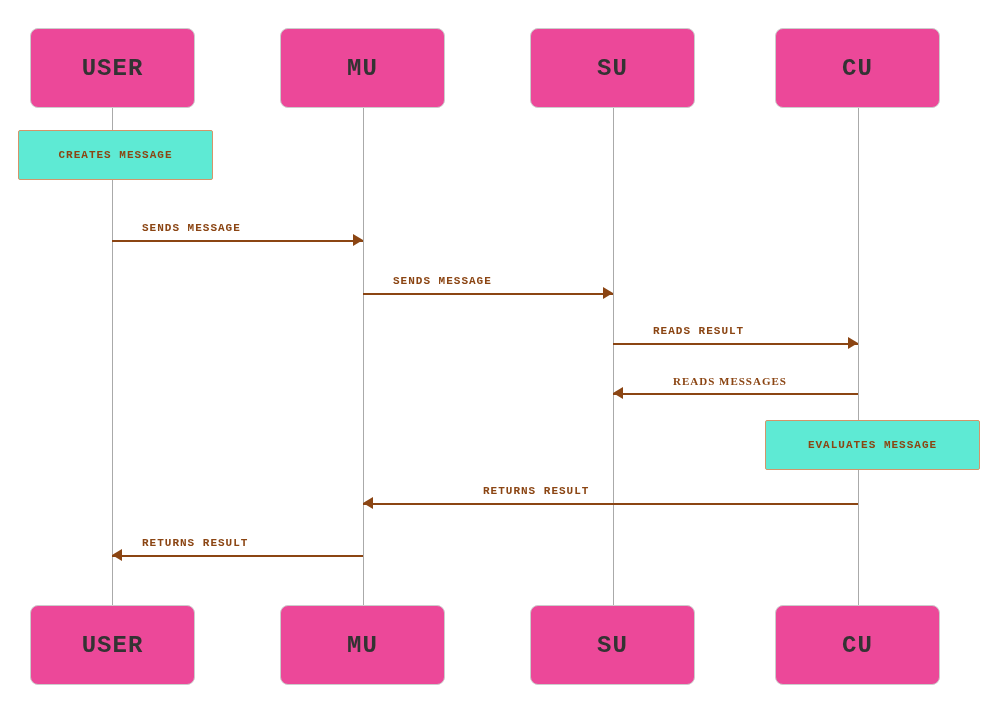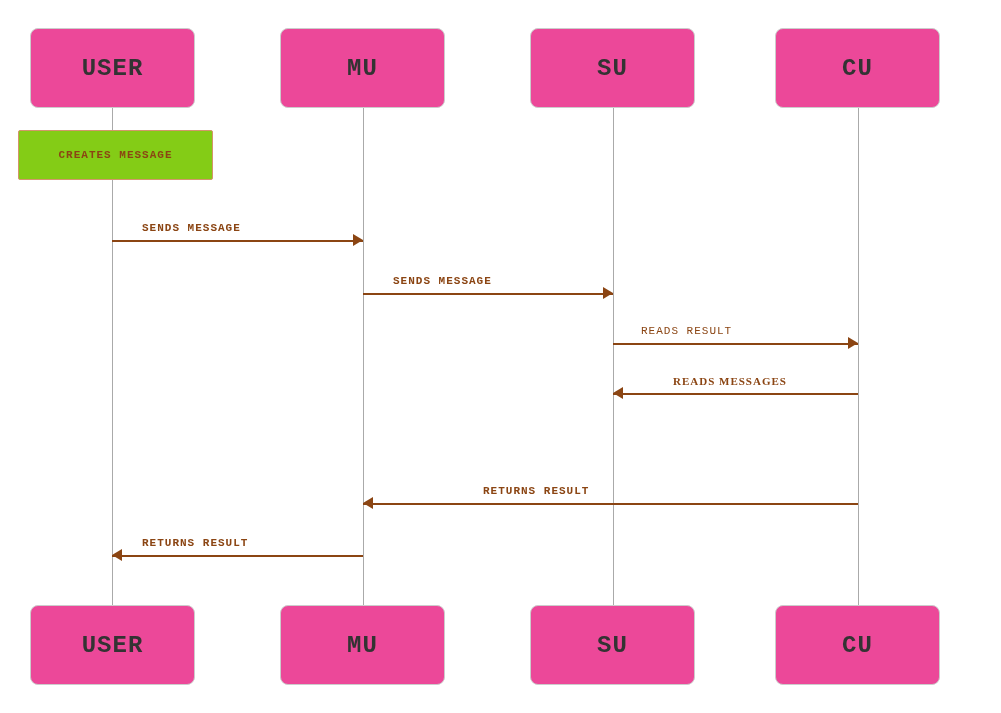--- a/index.html
+++ b/index.html
@@ -29,21 +29,21 @@
       justify-content: center;
       font-size: 24px;
       font-weight: 600;
       color: #333333;
       letter-spacing: 1px;
     }
 
     
     .note-box {
       position: absolute;
-      background: #84cc16;
+      background: #5eead4;
       border: 1px solid #d4956a;
       border-radius: 2px;
       display: flex;
       align-items: center;
       justify-content: center;
       font-size: 11px;
       font-weight: 700;
       color: #8b4513;
       letter-spacing: 1px;
       padding: 2px 10px;
@@ -83,37 +83,40 @@
     <span>SU</span>
   </div>
   <div class="actor-box" style="left:775px; top:605px; width:165px; height:80px;">
     <span>CU</span>
   </div>
 
   <div class="note-box" style="left:18px; top:130px; width:195px; height:50px;">
     <span>CREATES MESSAGE</span>
   </div>
 
+  <div class="note-box" style="left:765px; top:420px; width:215px; height:50px;">
+    <span>EVALUATES MESSAGE</span>
+  </div>
 
   <div style="position:absolute; left:112px; top:230px; width:251px; height:20px;">
     <div style="position:absolute; top:10px; left:0; width:251px; height:2px; background:#8b4513;"></div>
     <div style="position:absolute; top:4px; right:0; width:0; height:0; border-top:6px solid transparent; border-bottom:6px solid transparent; border-left:10px solid #8b4513;"></div>
     <div style="position:absolute; top:-8px; left:30px; font-size:11px; font-weight:700; color:#8b4513; letter-spacing:1px; white-space:nowrap;">SENDS MESSAGE</div>
   </div>
 
   <div style="position:absolute; left:363px; top:283px; width:250px; height:20px;">
     <div style="position:absolute; top:10px; left:0; width:250px; height:2px; background:#8b4513;"></div>
     <div style="position:absolute; top:4px; right:0; width:0; height:0; border-top:6px solid transparent; border-bottom:6px solid transparent; border-left:10px solid #8b4513;"></div>
     <div style="position:absolute; top:-8px; left:30px; font-size:11px; font-weight:700; color:#8b4513; letter-spacing:1px; white-space:nowrap;">SENDS MESSAGE</div>
   </div>
 
   <div style="position:absolute; left:613px; top:333px; width:245px; height:20px;">
     <div style="position:absolute; top:10px; left:0; width:245px; height:2px; background:#8b4513;"></div>
     <div style="position:absolute; top:4px; right:0; width:0; height:0; border-top:6px solid transparent; border-bottom:6px solid transparent; border-left:10px solid #8b4513;"></div>
-    <div style="position:absolute; top:-8px; left:28px; font-size:11px; font-weight:400; color:#8b4513; letter-spacing:1px; white-space:nowrap;">READS RESULT</div>
+    <div style="position:absolute; top:-8px; left:40px; font-size:11px; font-weight:700; color:#8b4513; letter-spacing:1px; white-space:nowrap;">READS RESULT</div>
   </div>
 
   <div style="position:absolute; left:613px; top:383px; width:245px; height:20px;">
     <div style="position:absolute; top:10px; left:0; width:245px; height:2px; background:#8b4513;"></div>
     <div style="position:absolute; top:4px; left:0; width:0; height:0; border-top:6px solid transparent; border-bottom:6px solid transparent; border-right:10px solid #8b4513;"></div>
     <div style="position:absolute; top:-8px; left:60px; font-size:11px; font-weight:700; color:#8b4513; letter-spacing:1px; white-space:nowrap;font-family:Liberation Serif, serif;">READS MESSAGES</div>
   </div>
 
   <div style="position:absolute; left:363px; top:493px; width:495px; height:20px;">
     <div style="position:absolute; top:10px; left:0; width:495px; height:2px; background:#8b4513;"></div>

